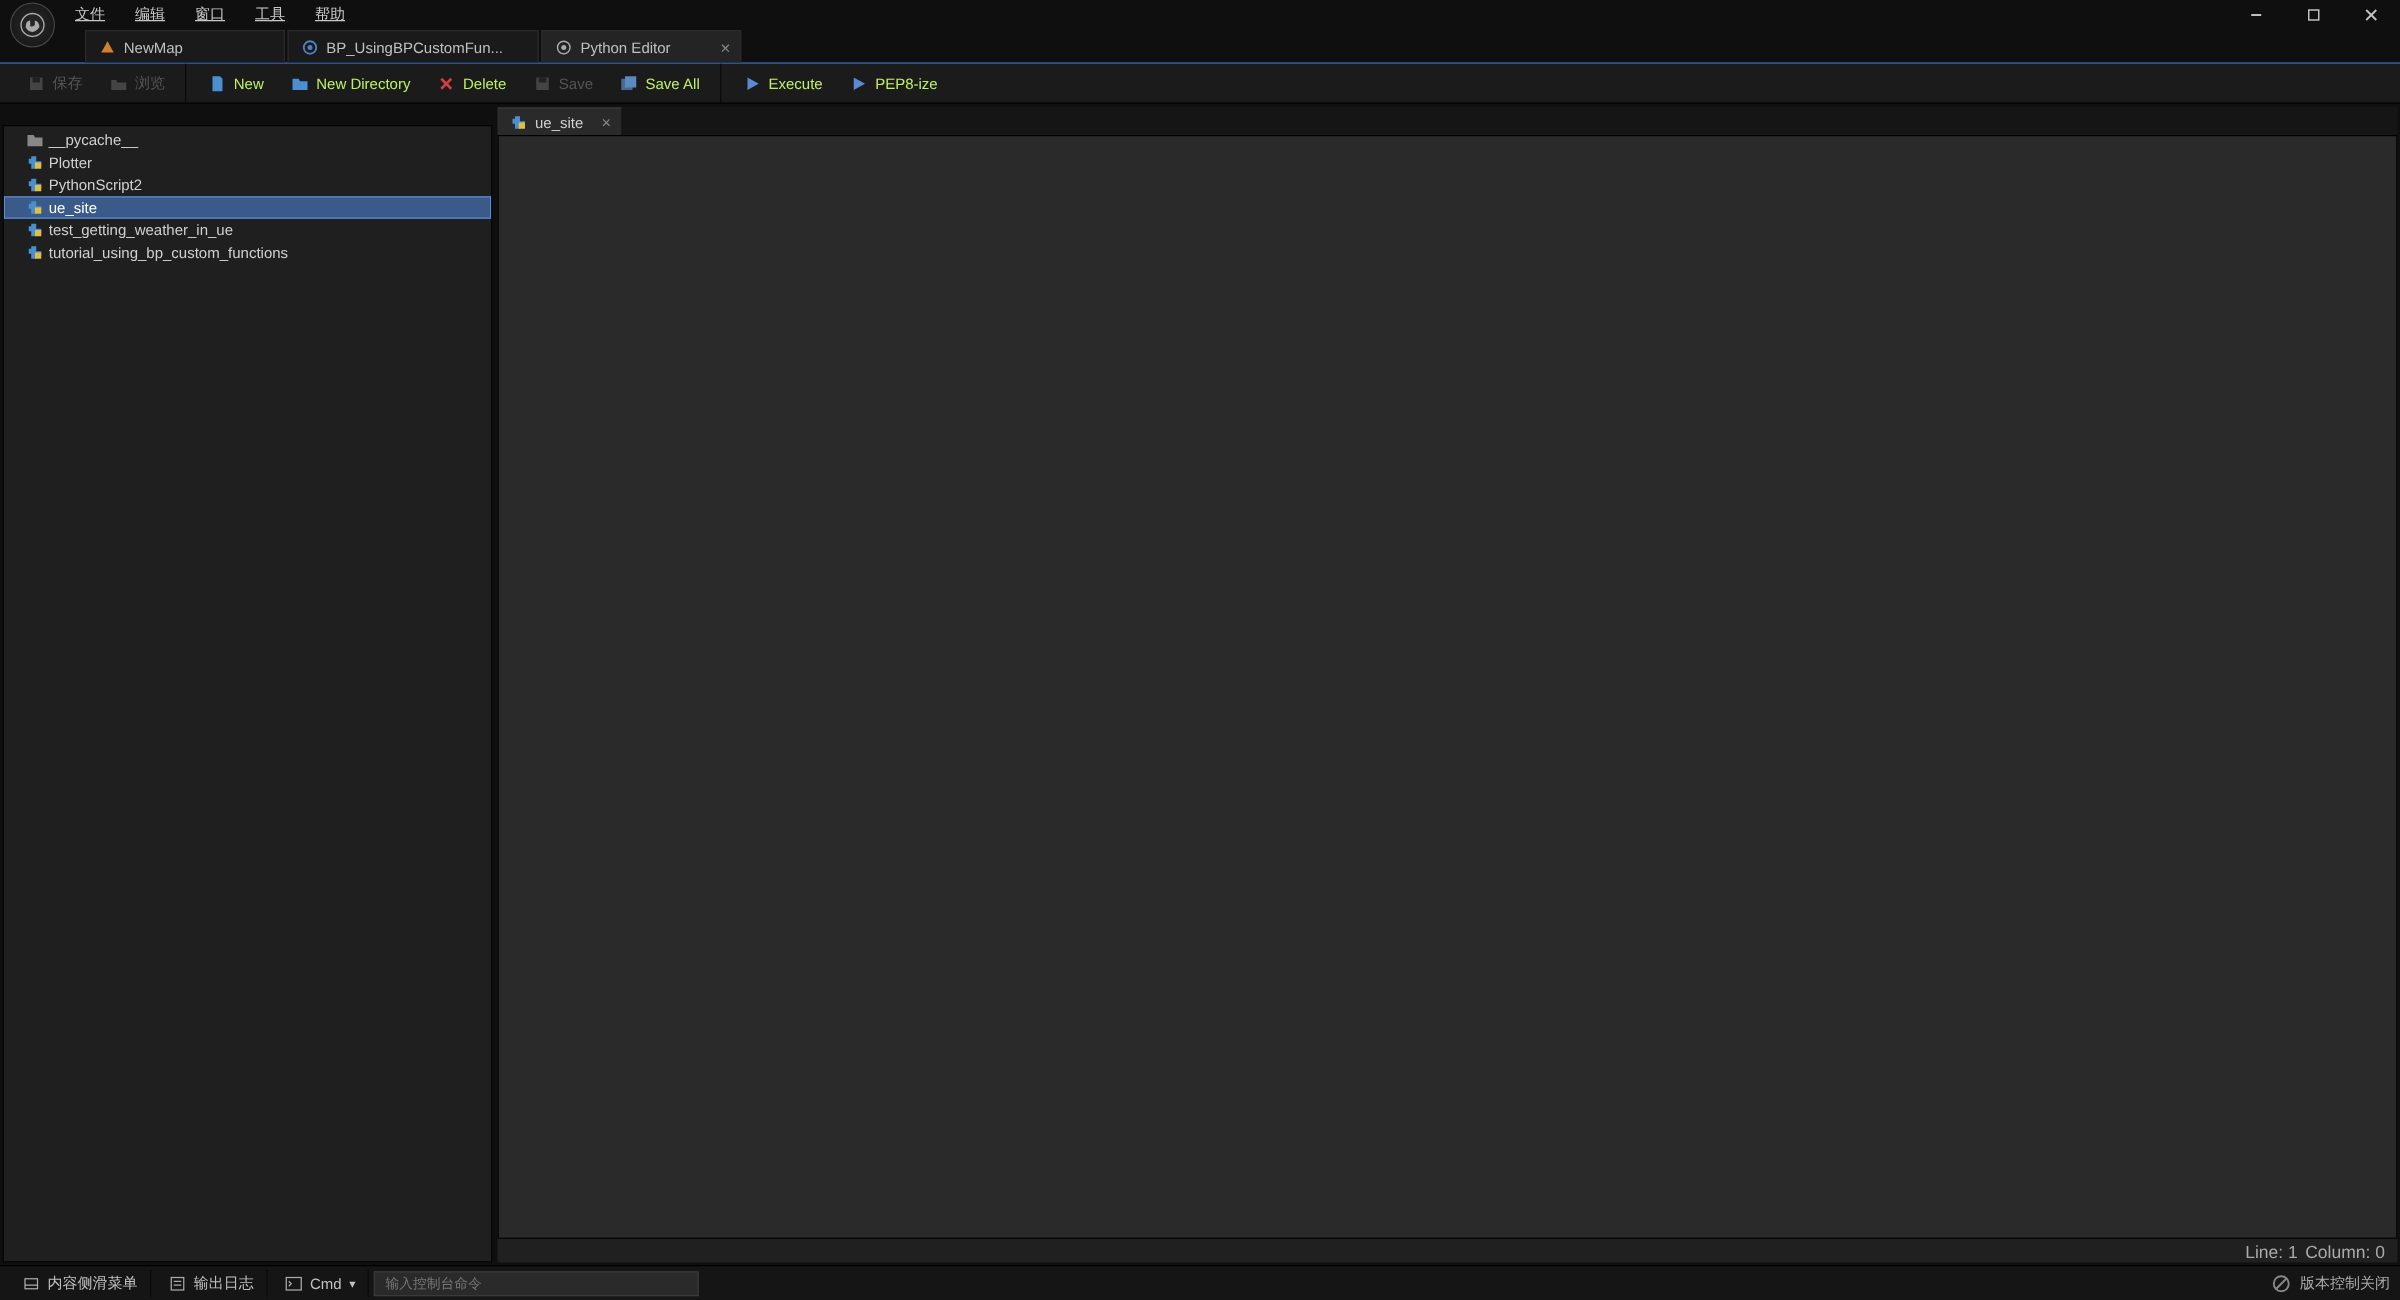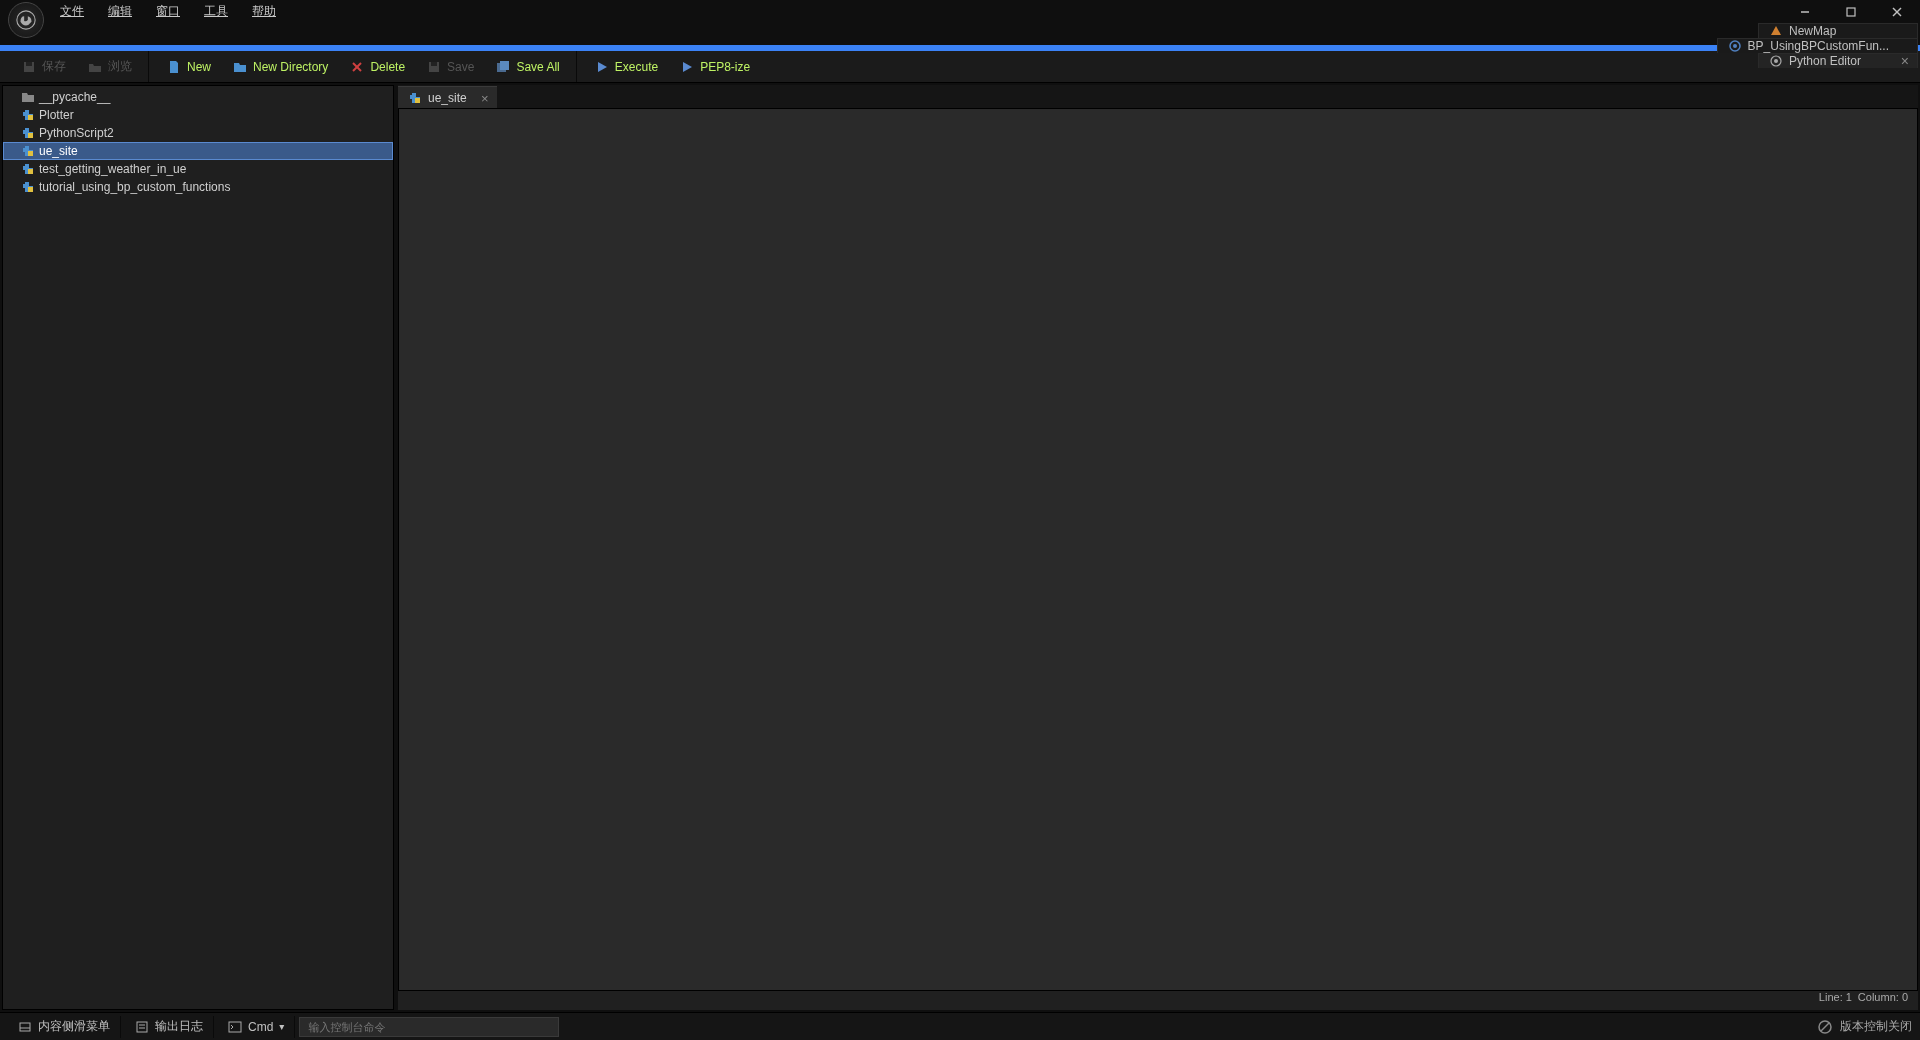--- a/index.html
+++ b/index.html
@@ -9,48 +9,48 @@
 
 
 .menubar { height: 23px; background: #0f0f0f; display: flex; align-items: center; padding-left: 48px; position: relative; }
 .logo { position: absolute; left: 8px; top: 2px; width: 36px; height: 36px; border-radius: 50%; background: radial-gradient(circle, #2a2a2a 0%, #1a1a1a 70%); border: 1px solid #444; display: flex; align-items: center; justify-content: center; z-index: 10; }
 .logo svg { width: 22px; height: 22px; }
 .menu-item { padding: 4px 12px; color: #c8c8c8; cursor: pointer; text-decoration: underline; }
 .window-controls { position: absolute; right: 0; top: 0; display: flex; }
 .window-btn { width: 46px; height: 23px; display: flex; align-items: center; justify-content: center; color: #c0c0c0; }
 
 
-.top-tabs { height: 28px; background: #0f0f0f; display: flex; align-items: flex-end; padding-left: 68px; border-bottom: 6px solid #3b82f6; flex-direction: column; }
+.top-tabs { height: 28px; background: #0f0f0f; display: flex; align-items: flex-end; padding-left: 68px; border-bottom: 1px solid #3b82f6; }
 .top-tab { height: 26px; min-width: 160px; padding: 0 28px 0 10px; display: flex; align-items: center; gap: 6px; background: #1a1a1a; border-top: 1px solid #2a2a2a; border-left: 1px solid #2a2a2a; border-right: 1px solid #2a2a2a; position: relative; color: #c0c0c0; cursor: pointer; margin-right: 2px; }
 .top-tab.active { background: #242424; align-items: center; }
 .top-tab .tab-close { position: absolute; right: 8px; top: 50%; transform: translateY(-50%); font-size: 14px; color: #888; }
 .tab-icon { width: 14px; height: 14px; display: inline-block; }
 
 
 .toolbar { height: 32px; background: #1b1b1b; border-bottom: 1px solid #000; display: flex; align-items: center; padding: 0 6px; gap: 2px; }
 .tool-group { display: flex; align-items: center; gap: 2px; padding: 0 6px; border-right: 1px solid #0a0a0a; height: 100%; }
 .tool-group:last-child { border-right: none; }
 .tool-btn { height: 24px; padding: 0 10px; display: flex; align-items: center; gap: 6px; color: #bef264; border-radius: 2px; cursor: pointer; }
 .tool-btn.disabled { color: #555; cursor: default; }
 .tb-icon { width: 14px; height: 14px; display: inline-flex; align-items: center; justify-content: center; }
 
 
 .main { flex: 1; display: flex; min-height: 0; }
-.sidebar { width: 392px; background: #1f1f1f; border: 1px solid #000; display: flex; flex-direction: column; margin: 2px 0 2px 2px; }
+.sidebar { width: 392px; background: #1f1f1f; border: 1px solid #000; display: flex; flex-direction: column; margin: 17px 0 2px 2px; }
 .tree { flex: 1; overflow: auto; padding-top: 2px; }
 .tree-item { height: 18px; display: flex; align-items: center; padding-left: 18px; gap: 4px; color: #d0d0d0; cursor: pointer; }
 .tree-item.selected { background: #3a5a8a; color: #fff; border: 1px solid #5a8ad0; padding-left: 17px; }
 .tree-icon { width: 14px; height: 14px; display: inline-flex; align-items: center; justify-content: center; }
 
 .editor-pane { flex: 1; display: flex; flex-direction: column; margin: 2px 2px 2px 4px; }
 .editor-tabs { height: 24px; background: #151515; display: flex; align-items: flex-end; border-bottom: 1px solid #000; }
 .editor-tab { height: 22px; padding: 0 30px 0 10px; background: #2a2a2a; display: flex; align-items: center; gap: 6px; position: relative; color: #d0d0d0; border-top: 1px solid #3a3a3a; }
 .editor-tab .tab-close { position: absolute; right: 8px; top: 50%; transform: translateY(-50%); color: #888; font-size: 13px; }
 .editor-body { flex: 1; background: #2a2a2a; position: relative; border-left: 1px solid #000; border-right: 1px solid #000; }
-.editor-status { height: 20px; background: #202020; border-top: 1px solid #000; display: flex; justify-content: flex-end; padding: 0 10px; color: #aaa; font-size: 11px; }
+.editor-status { height: 20px; background: #202020; border-top: 1px solid #000; display: flex; align-items: center; justify-content: flex-end; padding: 0 10px; color: #aaa; font-size: 14px; }
 
 
 .bottombar { height: 28px; background: #151515; border-top: 1px solid #000; display: flex; align-items: center; padding: 0 8px; gap: 4px; }
 .bottom-btn { height: 22px; padding: 0 10px; display: flex; align-items: center; gap: 6px; color: #c0c0c0; border-right: 1px solid #0a0a0a; cursor: pointer; }
 .cmd-input { height: 20px; width: 260px; background: #2a2a2a; border: 1px solid #3a3a3a; color: #888; padding: 0 8px; font-size: 11px; }
 .bottom-right { margin-left: auto; display: flex; align-items: center; gap: 8px; color: #aaa; }
 .chevron { font-size: 10px; }
 </style>
 </head>
 <body>

